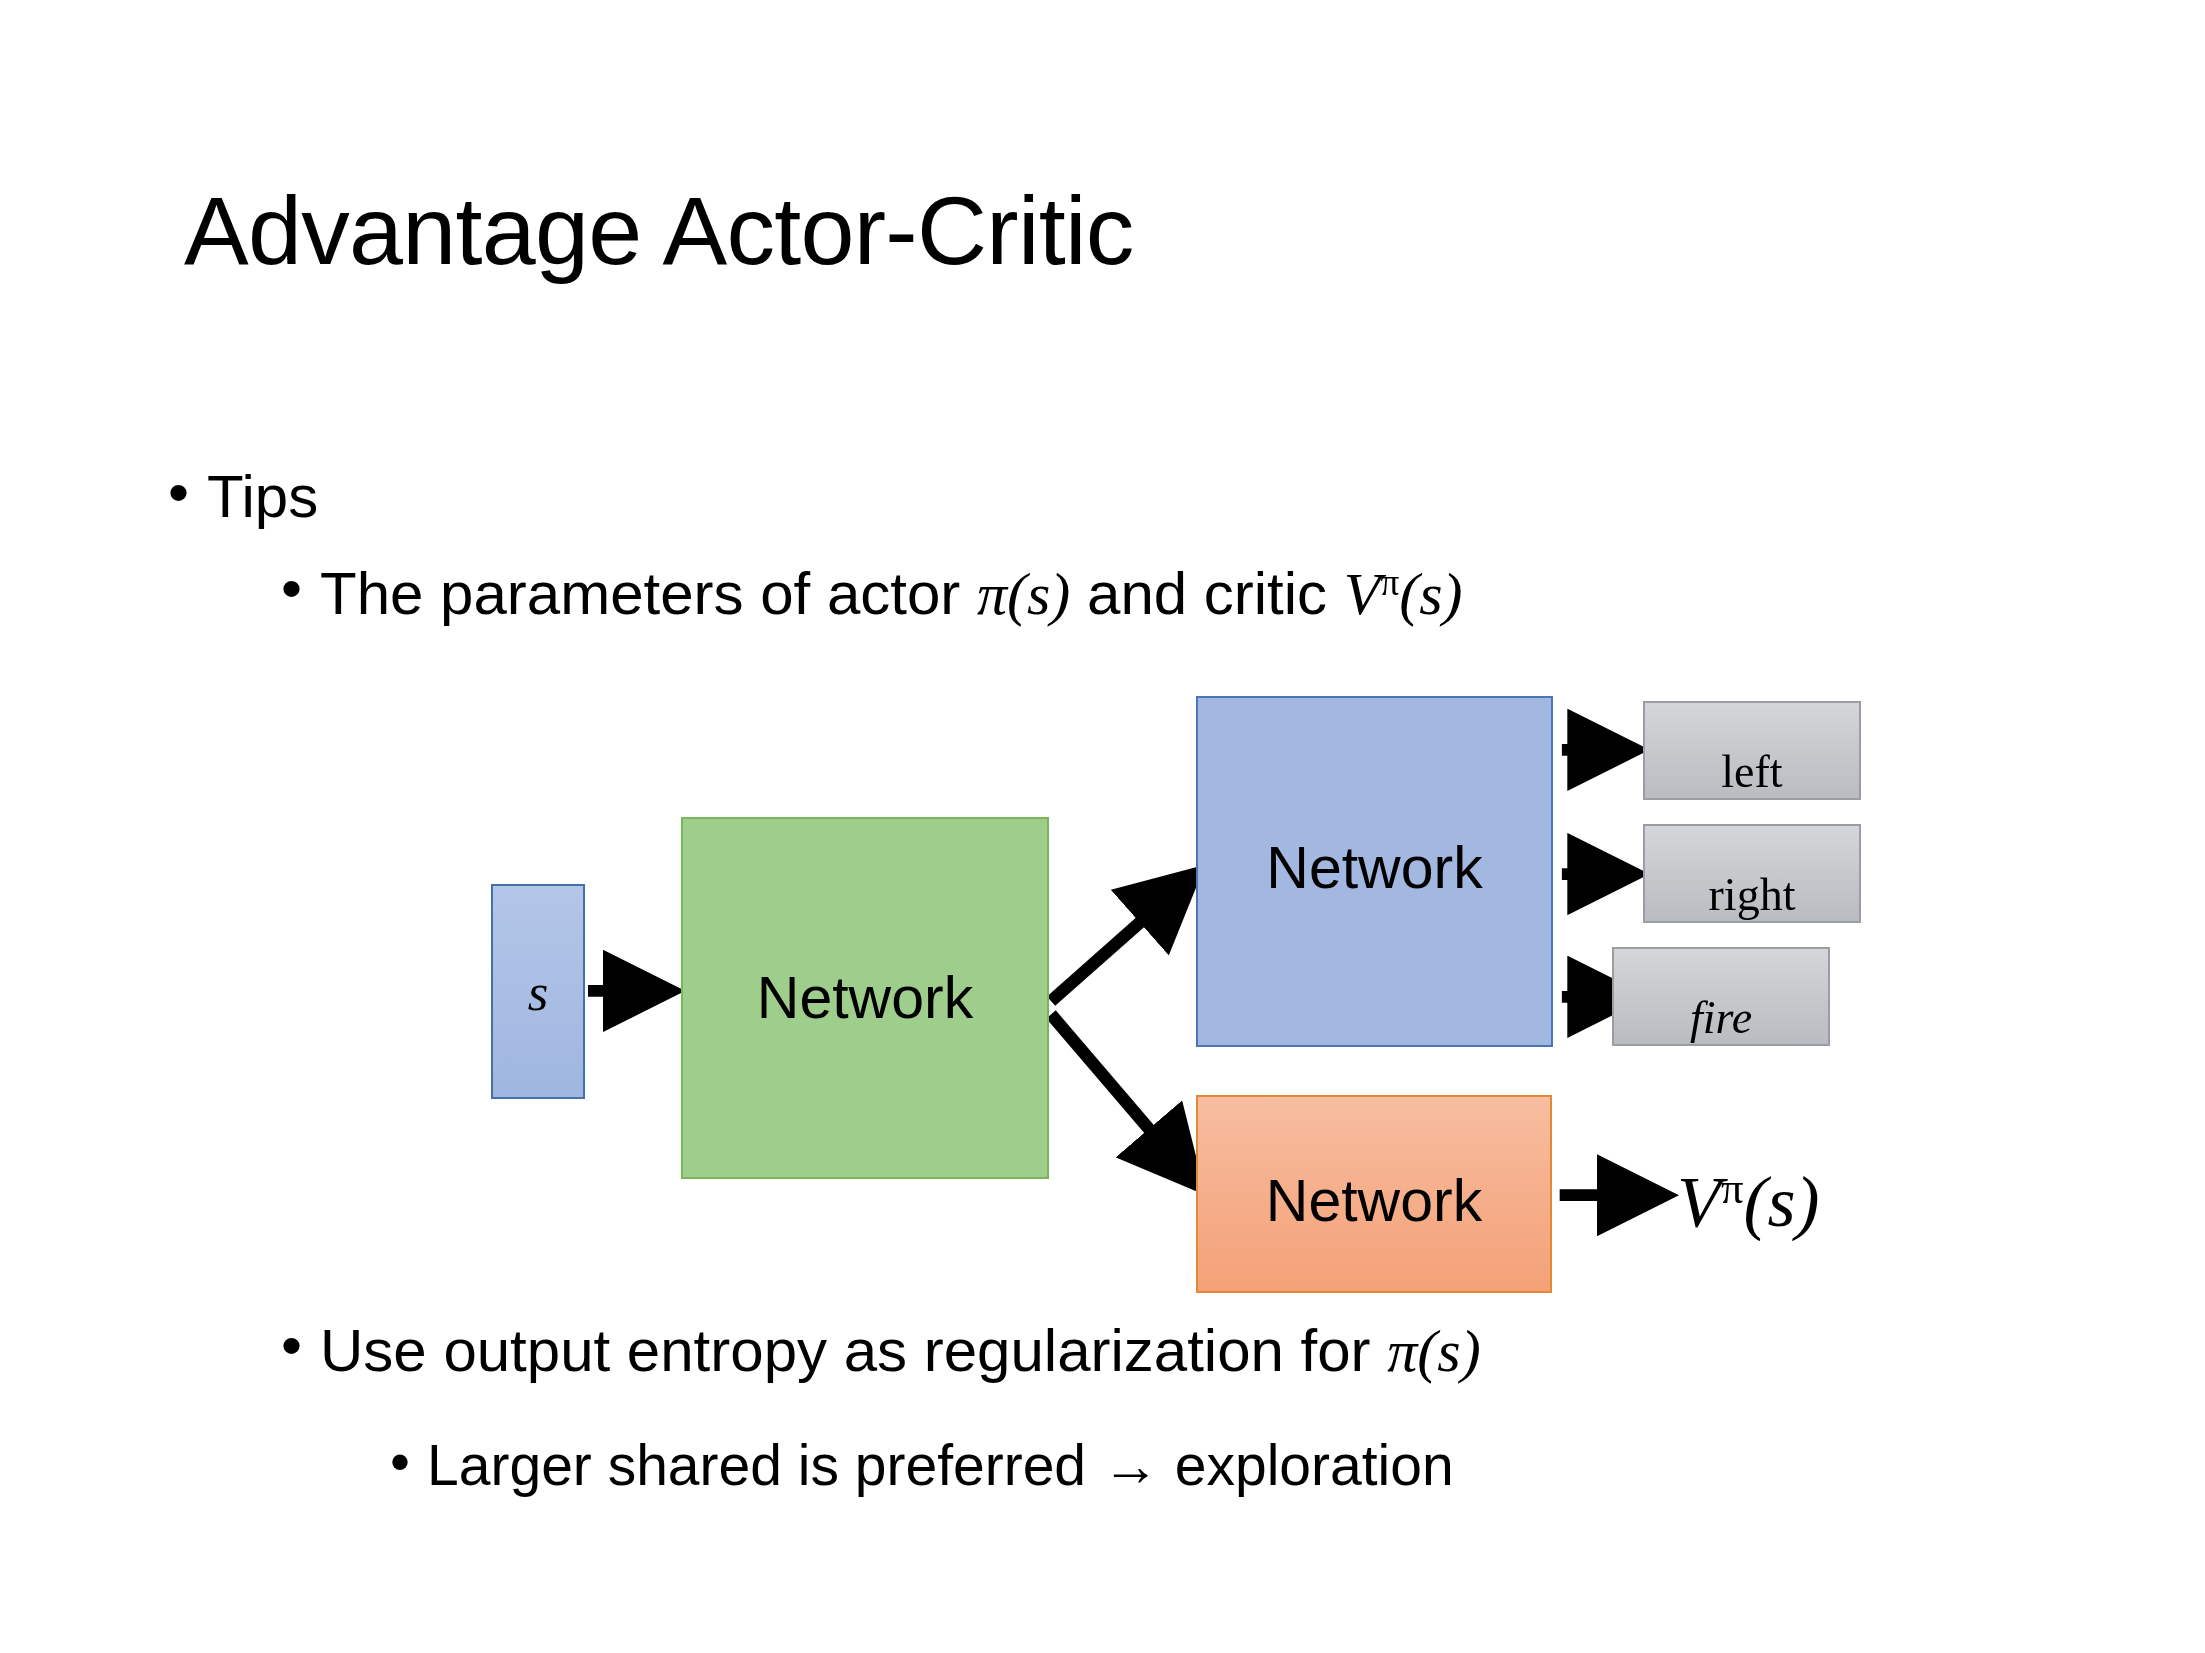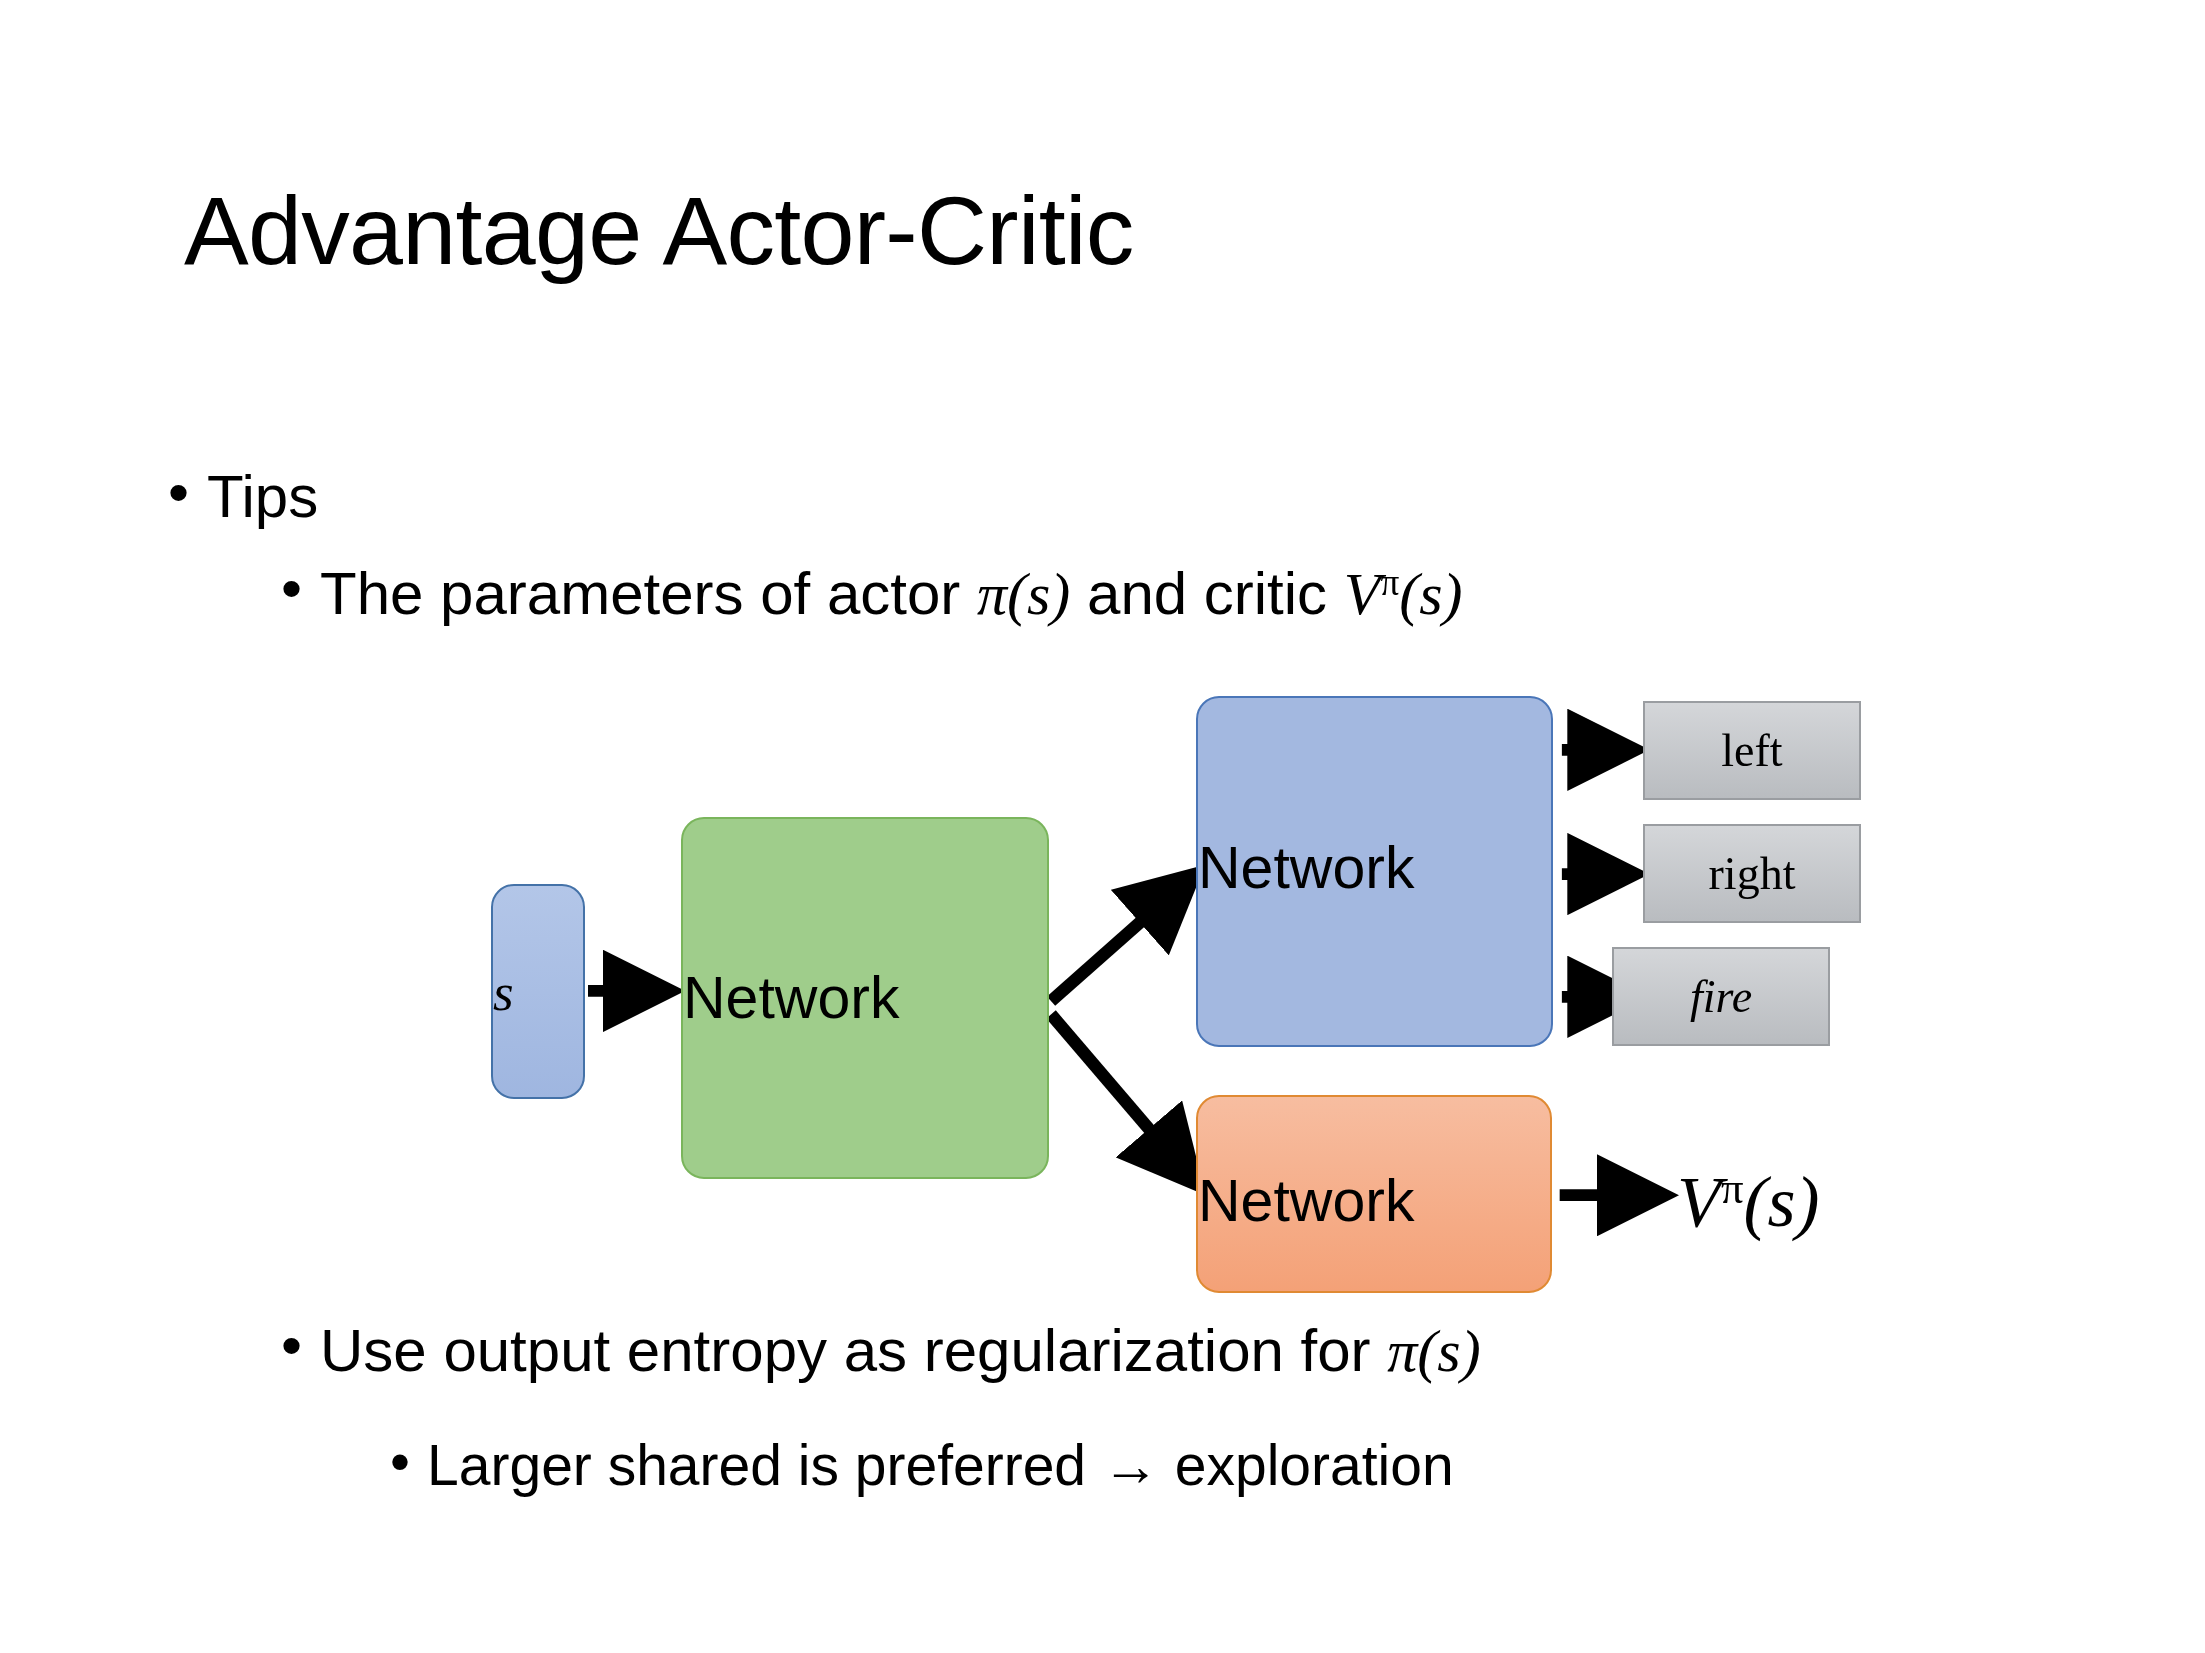--- a/index.html
+++ b/index.html
@@ -97,24 +97,23 @@
     top: 0;
     width: 2205px;
     height: 1654px;
     pointer-events: none;
   }
   .node {
     position: absolute;
     box-sizing: border-box;
     display: flex;
     align-items: center;
-    justify-content: flex-start;
+    justify-content: center;
     font-family: "Liberation Sans", sans-serif;
     color: #000;
-    border-radius: 23px;
   }
 
   #node-state {
     left: 491px;
     top: 884px;
     width: 94px;
     height: 215px;
     background: linear-gradient(180deg, #b3c6e8 0%, #9fb6e0 100%);
     border: 2.2px solid #4472a8;
     font-size: 53px;
@@ -153,21 +152,21 @@
   #node-critic .nlabel { transform: translateY(7.4px); }
 
   .outbox {
     position: absolute;
     box-sizing: border-box;
     width: 218px;
     height: 99px;
     background: linear-gradient(180deg, #d4d6d9 0%, #b9bcc0 100%);
     border: 2.2px solid #9a9da1;
     display: flex;
-    align-items: center;
+    align-items: flex-end;
     justify-content: center;
     font-family: "Liberation Serif", serif;
     font-size: 46px;
     color: #000;
   }
   #out-left  { left: 1643px; top: 701px; }
   #out-right { left: 1643px; top: 824px; }
   #out-fire  { left: 1612px; top: 947px; font-style: italic; }
 
   #vpi-label {

